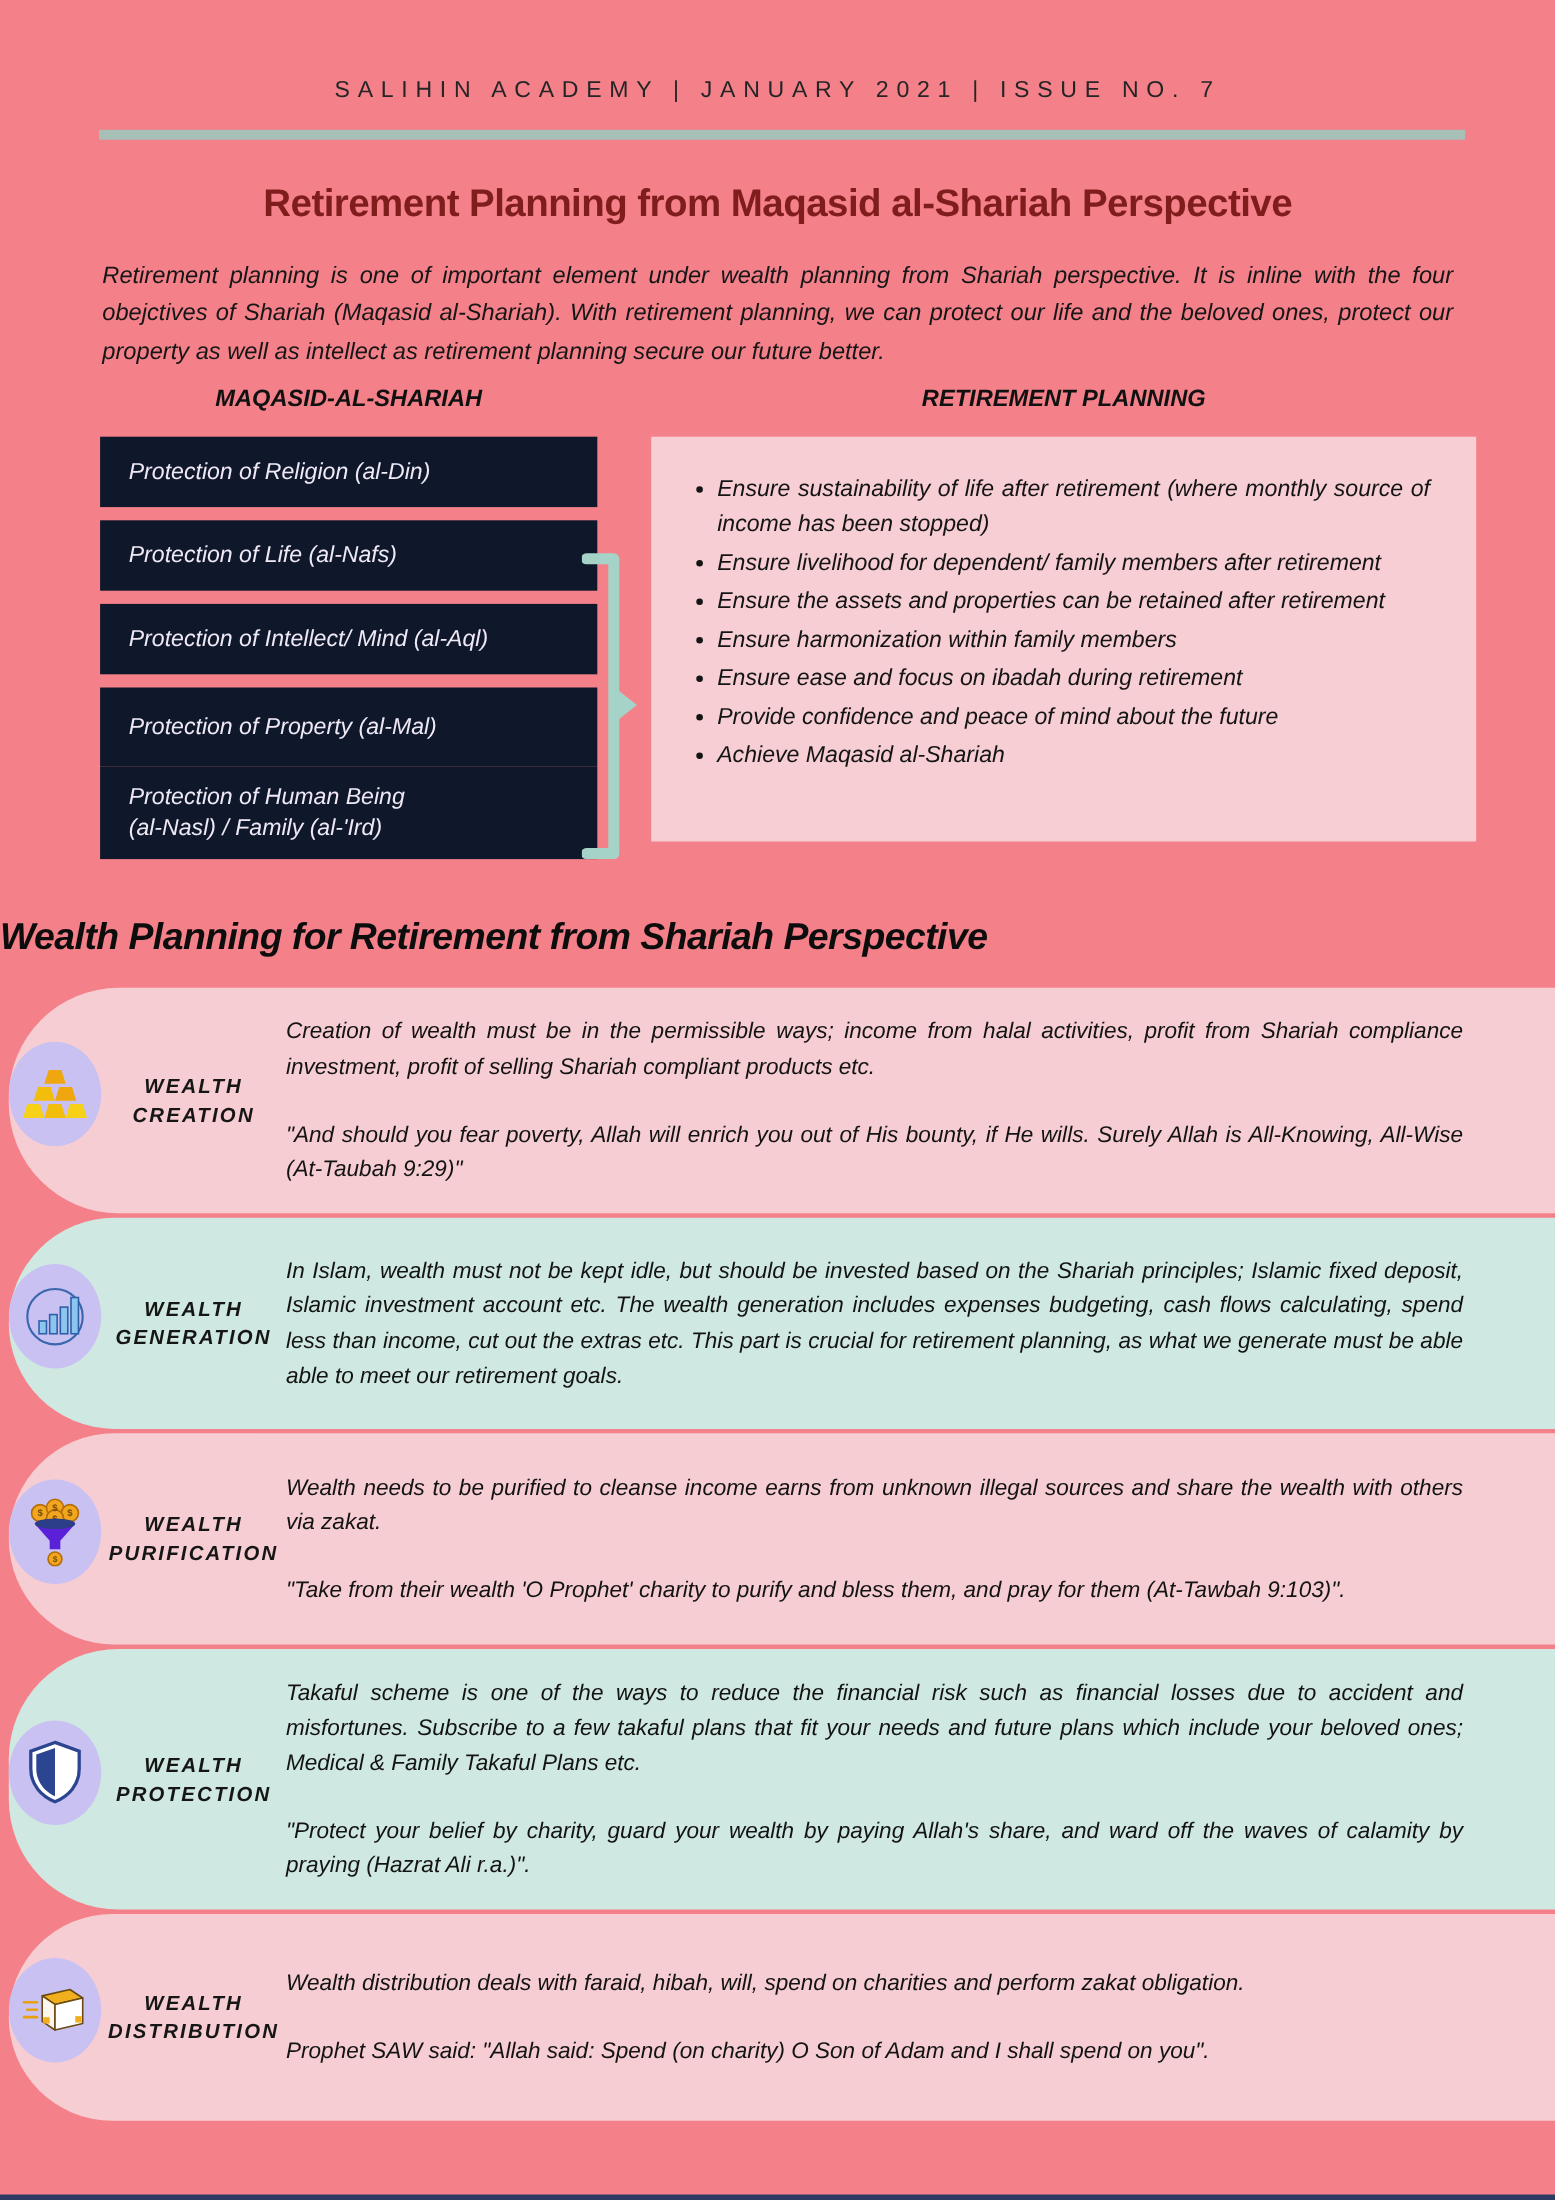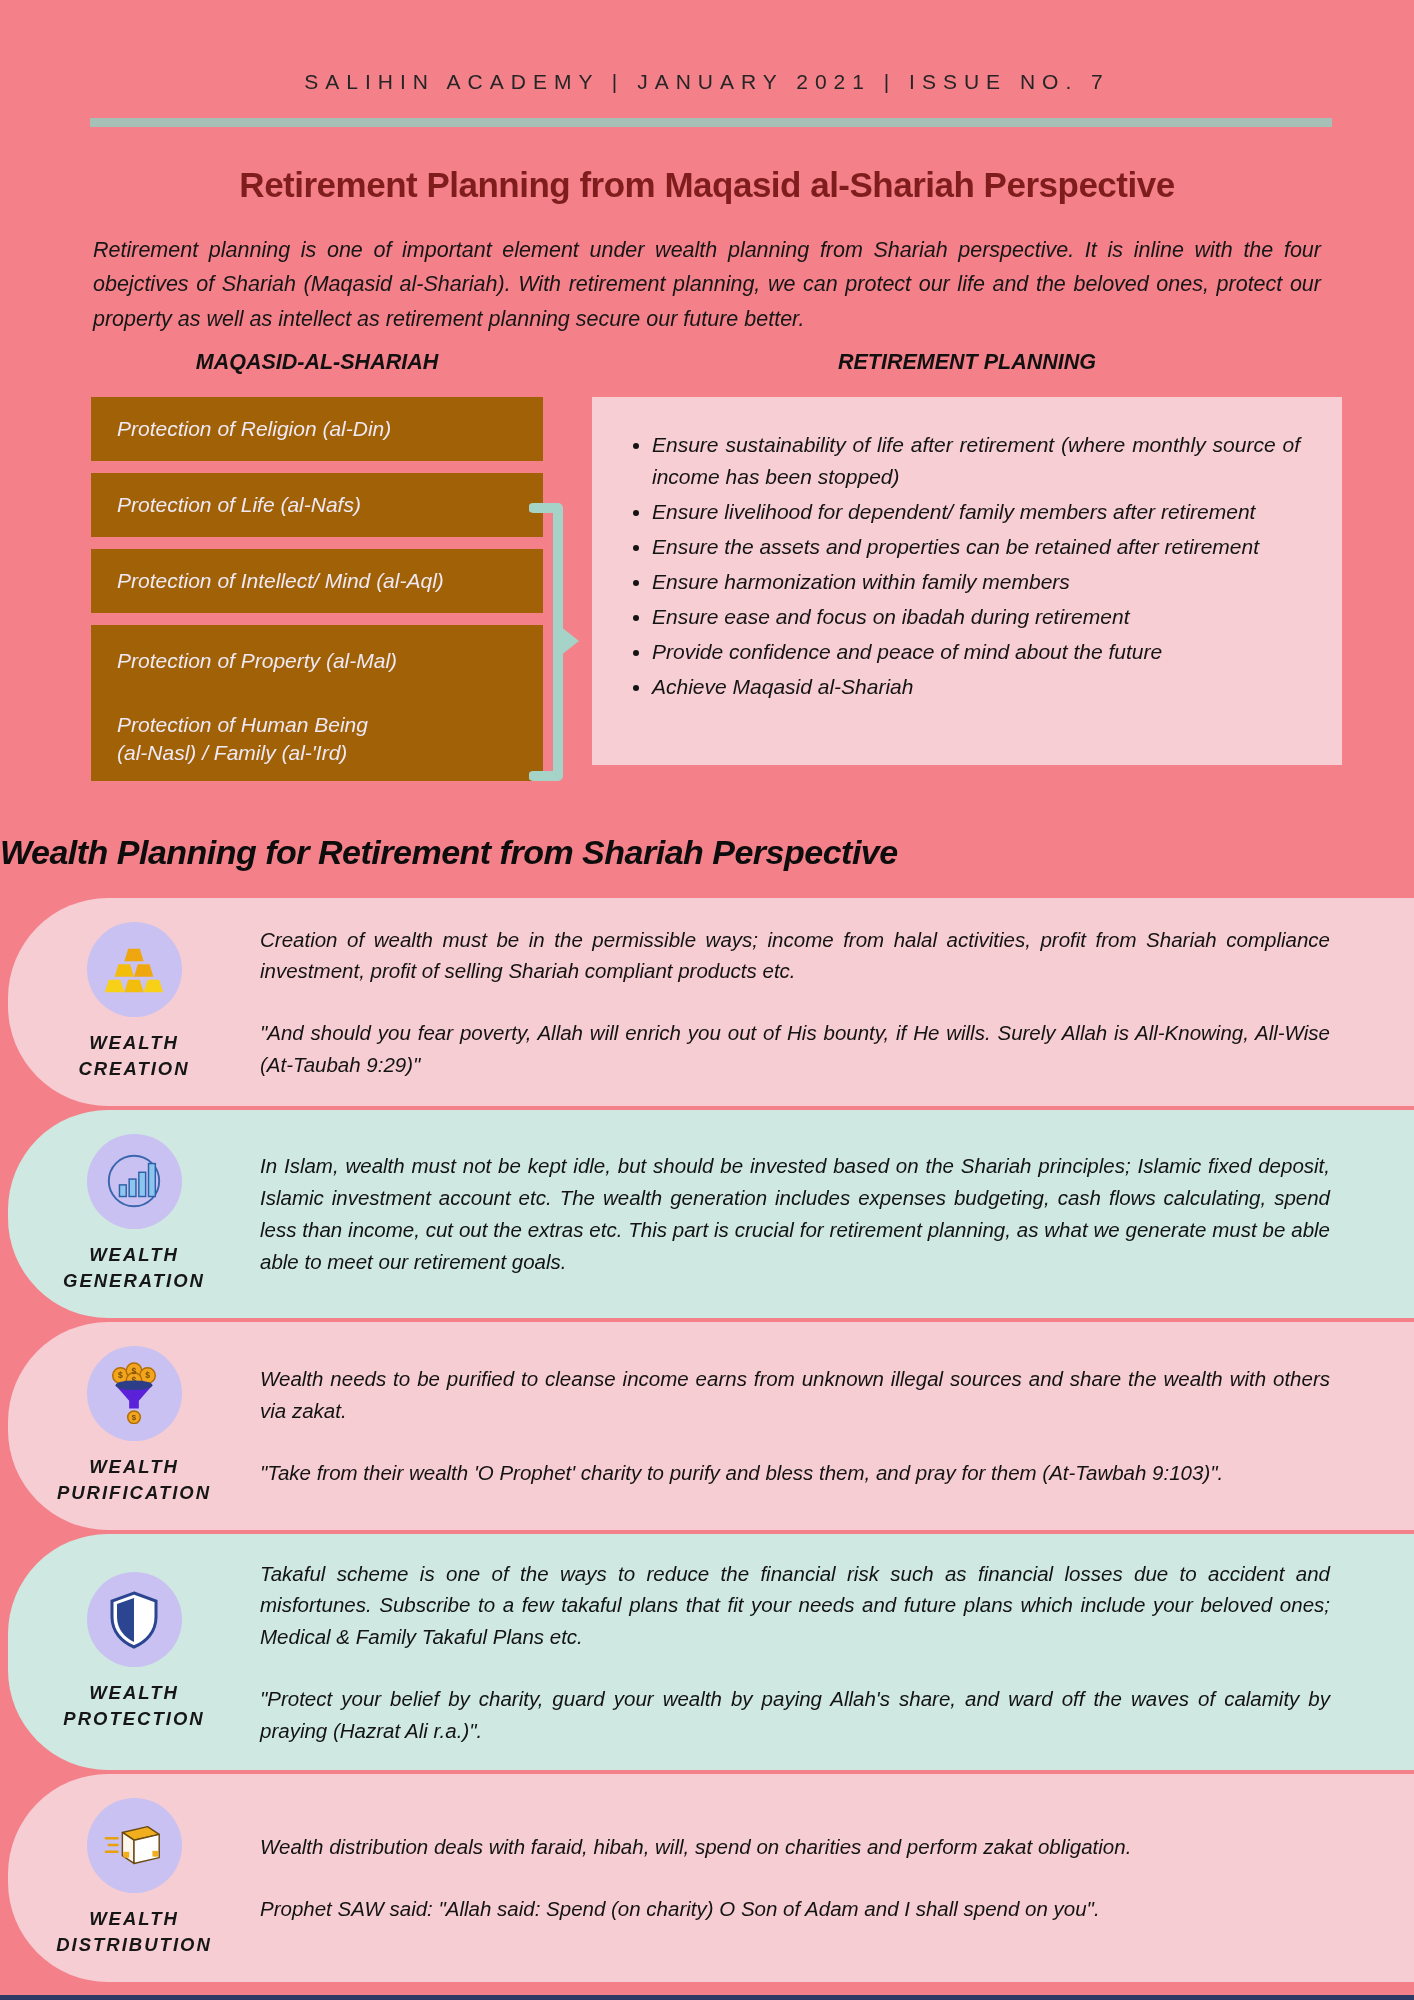--- a/index.html
+++ b/index.html
@@ -17,21 +17,21 @@
 
   .intro{margin:28px 93px 0;font-style:italic;font-size:21.5px;line-height:1.6;
     text-align:justify;color:#161616;}
 
   
   .columns{display:flex;margin:14px 72px 0 91px;gap:49px;justify-content:space-between;}
   .maqasid-col{width:452px;flex:none;position:relative;}
   .retire-col{flex:1;}
   .col-heading{text-align:center;font-weight:bold;font-style:italic;font-size:21.5px;
     color:#111;margin:0 0 22px;}
-  .pbox{background:#a16207;color:#EFE9F6;font-style:italic;font-size:21px;line-height:1.35;
+  .pbox{background:#0f172a;color:#EFE9F6;font-style:italic;font-size:21px;line-height:1.35;
     padding:0 26px;display:flex;align-items:center;margin-bottom:12px;min-height:64px;
     white-space:pre-line;box-sizing:border-box;}
   .pbox.h2line{min-height:84px;}
   .pbox.last{min-height:72px;margin-bottom:0;}
   .bracket{position:absolute;right:-44px;top:148px;}
 
   .retire-box{background:#F6CED4;padding:32px 42px 14px 26px;min-height:368px;box-sizing:border-box;}
   .retire-box ul{margin:0;padding-left:34px;}
   .retire-box li{font-style:italic;font-size:21px;line-height:1.52;text-align:justify;
     color:#141414;margin-bottom:3px;}
@@ -39,21 +39,21 @@
   
   .section-title{margin:40px 0 26px;font-size:34px;font-weight:800;
     font-style:italic;color:#0d0d0d;letter-spacing:-0.5px;}
 
   .wealth-row{margin:0 0 4px 8px;border-radius:100px 0 0 100px;display:flex;align-items:center;
     padding:24px 84px 24px 0;box-sizing:border-box;}
   .row-pink{background:#F6CDD2;}
   .row-mint{background:#CFE8E1;}
   .r1{min-height:187px;} .r2{min-height:192px;} .r3{min-height:192px;}
   .r4{min-height:200px;} .r5{min-height:188px;}
-  .icon-col{width:252px;flex:none;display:flex;flex-direction:column;align-items:center;}
+  .icon-col{width:252px;flex:none;display:flex;flex-direction:row;align-items:center;}
   .icon-circle{width:95px;height:95px;border-radius:50%;background:#C9C1F2;
     display:flex;align-items:center;justify-content:center;margin-bottom:13px;}
   .row-label{font-weight:bold;font-style:italic;font-size:18.5px;letter-spacing:2px;
     text-align:center;line-height:1.4;width:190px;color:#161616;}
   .row-text{flex:1;font-style:italic;font-size:20.5px;line-height:1.55;text-align:justify;color:#131313;}
   .row-text p{margin:0;}
   .row-text p + p{margin-top:30px;}
   .bottom-bar{position:absolute;left:0;bottom:0;width:100%;height:5px;background:#2D3A63;}
 </style>
 </head>

